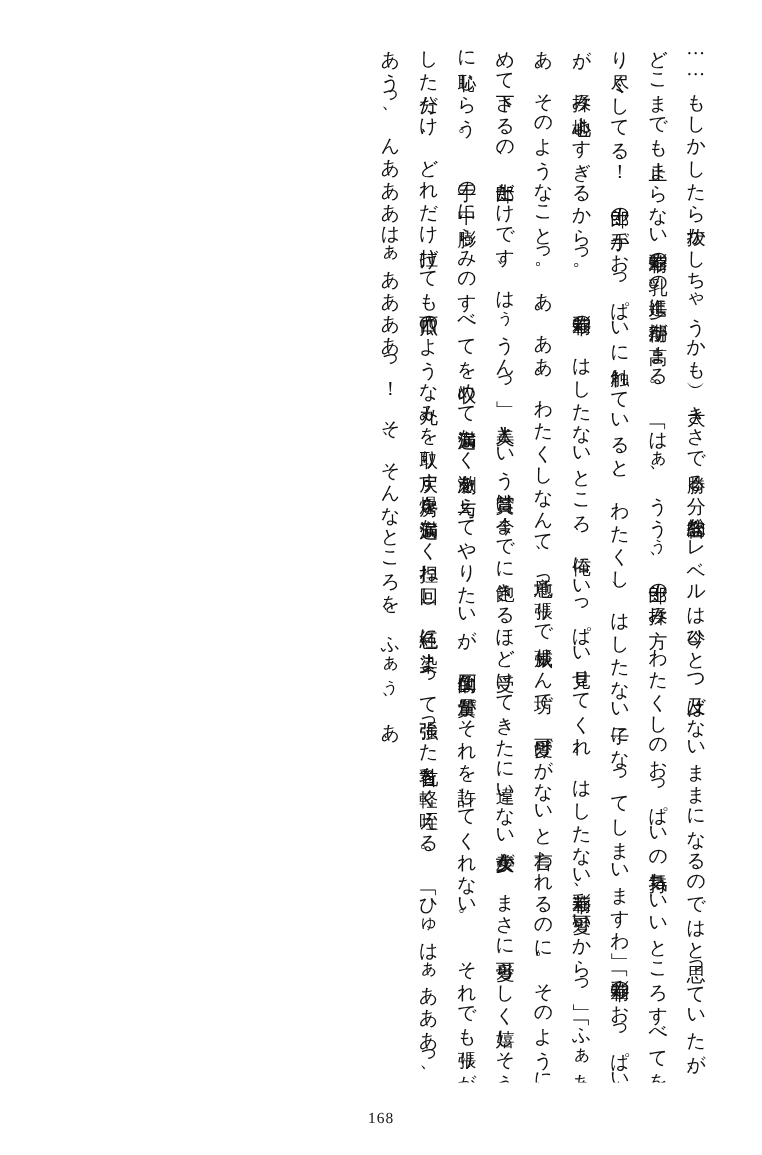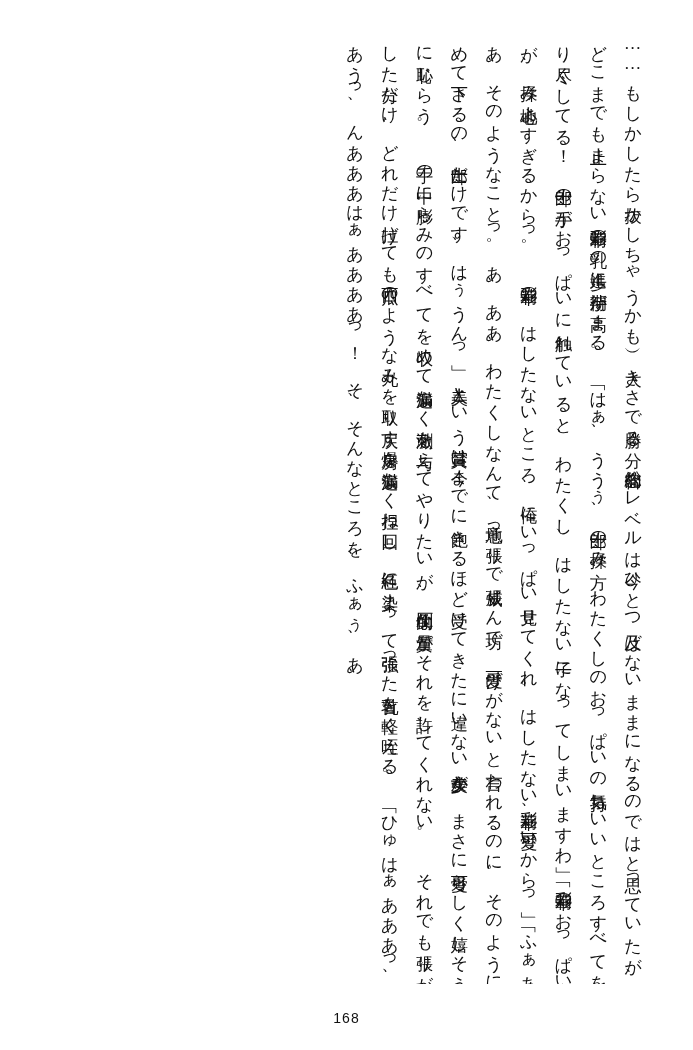--- a/index.html
+++ b/index.html
@@ -40,21 +40,21 @@
     white-space: normal;
     overflow: hidden;
   }
   .page-number {
     position: absolute;
     bottom: 24px;
     left: 0;
     width: 100%;
     text-align: center;
     font-size: 14px;
-    font-family: Liberation Sans, sans-serif;
+    font-family: Liberation Serif, serif;
     color: #111111;
     letter-spacing: 1px;
   }
 </style>
 </head>
 <body>
 
 <div id="page">
   <div id="text-body">……もしかしたら抜かしちゃうかも）
 大きさで勝る分、総合的なレベルは今ひとつ及ばないままになるのではと思っていたが、どこまでも止まらない彩莉華の乳の進歩に期待が高まる。

